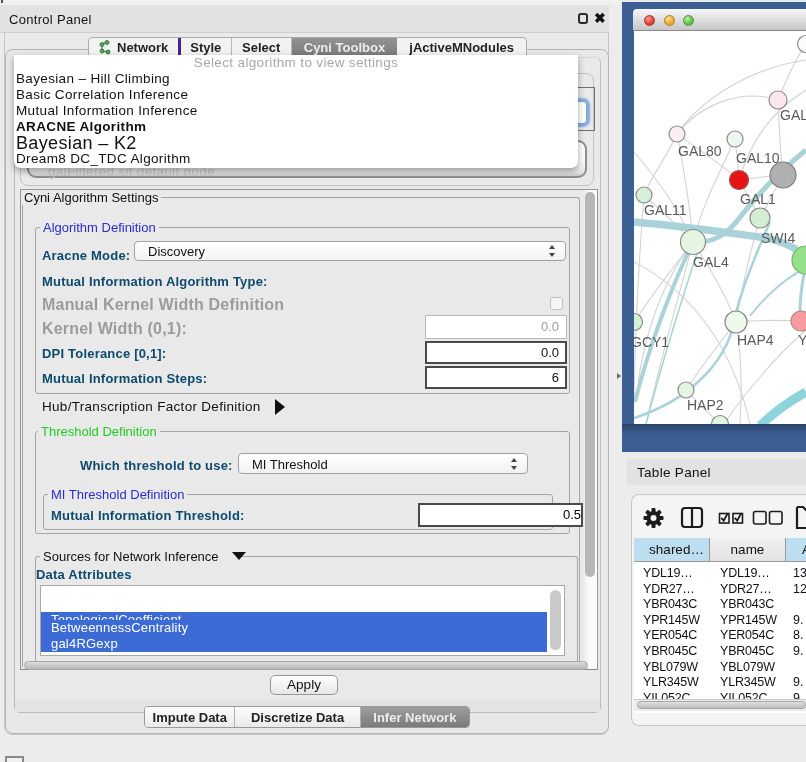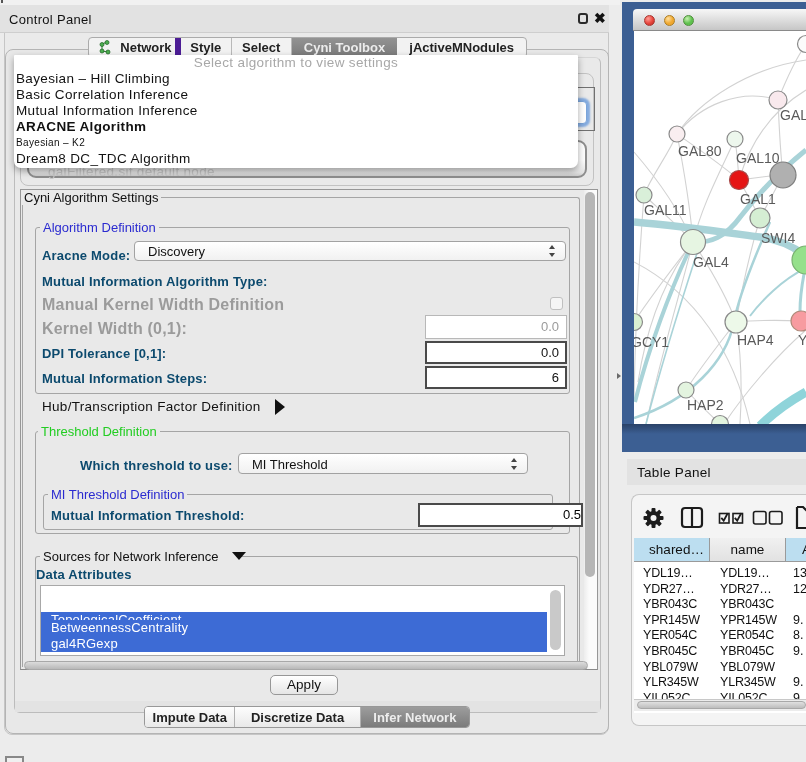--- a/index.html
+++ b/index.html
@@ -30,21 +30,21 @@
 
 <div class="abs" style="left:4px;top:5px;width:605px;height:730px;background:#eaeaea;border:1px solid #c6c6c6;border-radius:0 0 8px 8px;"></div>
 <div class="abs" style="left:0px;top:5px;width:609px;height:28px;background:#e2e2e2;border-bottom:1px solid #cecece;"></div>
 <div class="abs lbl" style="left:9px;top:12px;font-size:13px;">Control Panel</div>
 <div class="abs" style="left:578px;top:13px;width:10px;height:11px;border:2px solid #2a2a2a;border-radius:3px;"></div>
 <div class="abs" style="left:594px;top:10px;font-size:14px;font-weight:bold;color:#111;">✖</div>
 
 <div class="abs" style="left:5px;top:49px;width:604px;height:685px;background:#e8e8e8;border:1px solid #b4b4b4;border-radius:8px;"></div>
 
 <div class="abs" style="left:88px;top:37px;width:439px;height:21px;border:1px solid #ababab;border-radius:4px;background:#f2f2f2;overflow:hidden;display:flex;z-index:3;">
-  <div style="width:92px;line-height:20px;font-size:13px;font-weight:bold;color:#222;text-align:center;padding-left:28px;border-right:6px solid #4c1d95;">Network</div>
+  <div style="width:92px;line-height:20px;font-size:13px;font-weight:bold;color:#222;text-align:left;padding-left:28px;border-right:3px solid #4c1d95;">Network</div>
   <div style="width:51px;line-height:20px;font-size:13px;font-weight:bold;color:#222;text-align:center;border-right:1px solid #b8b8b8;">Style</div>
   <div style="width:60px;line-height:20px;font-size:13px;font-weight:bold;color:#222;text-align:center;border-right:1px solid #b8b8b8;">Select</div>
   <div style="width:106px;line-height:20px;font-size:13px;font-weight:bold;color:#ececec;text-align:center;background:linear-gradient(#939393,#7a7a7a);">Cyni Toolbox</div>
   <div style="width:129px;line-height:20px;font-size:13px;font-weight:bold;color:#222;text-align:center;">jActiveMNodules</div>
 </div>
 
 <svg class="abs" style="left:98px;top:40px;z-index:4;" width="14" height="15" viewBox="0 0 14 15">
   <line x1="4" y1="4" x2="9" y2="2" stroke="#2e7d32" stroke-width="1"></line>
   <line x1="4" y1="4" x2="4" y2="11" stroke="#2e7d32" stroke-width="1"></line>
   <line x1="4" y1="11" x2="10" y2="12" stroke="#2e7d32" stroke-width="1"></line>
@@ -128,21 +128,21 @@
   <div style="width:126px;">Discretize Data</div>
   <div class="sel" style="width:109px;">Infer Network</div>
 </div>
 
 <div class="abs" style="left:14px;top:55px;width:564px;height:113px;z-index:10;background:#fff;border-radius:1px 1px 7px 7px;box-shadow:0 3px 7px rgba(0,0,0,0.35);">
   <div style="height:16px;line-height:15px;font-size:13.5px;color:#a8a8a8;text-align:center;letter-spacing:0.35px;">Select algorithm to view settings</div>
   <div style="height:16px;line-height:16px;font-size:13.5px;color:#111;padding-left:2px;letter-spacing:0.35px;">Bayesian – Hill Climbing</div>
   <div style="height:16px;line-height:16px;font-size:13.5px;color:#111;padding-left:2px;letter-spacing:0.35px;">Basic Correlation Inference</div>
   <div style="height:16px;line-height:16px;font-size:13.5px;color:#111;padding-left:2px;letter-spacing:0.35px;">Mutual Information Inference</div>
   <div style="height:16px;line-height:16px;font-size:13.5px;color:#111;padding-left:2px;letter-spacing:0.35px;font-weight:bold;">ARACNE Algorithm</div>
-  <div style="height:16px;line-height:16px;font-size:10px;color:#111;padding-left:2px;letter-spacing:0.35px;">Bayesian – K2</div>
+  <div style="height:16px;line-height:16px;font-size:18px;color:#111;padding-left:2px;letter-spacing:0.35px;">Bayesian – K2</div>
   <div style="height:16px;line-height:16px;font-size:13.5px;color:#111;padding-left:2px;letter-spacing:0.35px;">Dream8 DC_TDC Algorithm</div>
 </div>
 
 <div class="abs" style="left:617px;top:373px;width:0;height:0;border-top:3px solid transparent;border-bottom:3px solid transparent;border-left:4px solid #6a6a6a;"></div>
 
 <div class="abs" style="left:622px;top:2px;width:184px;height:450px;background:#3c5f93;"></div>
 <div class="abs" style="left:622px;top:424px;width:184px;height:10px;background:linear-gradient(rgba(20,30,50,0.45),rgba(20,30,50,0));"></div>
 <div class="abs" style="left:633px;top:9px;width:173px;height:22px;background:linear-gradient(#f7f7f7,#c6c6c6);border-bottom:1px solid #8a8a8a;border-radius:4px 0 0 0;"></div>
 <div class="abs" style="left:644px;top:15px;width:11px;height:11px;border-radius:50%;background:radial-gradient(circle at 35% 30%, #ff9d95, #e8453c 55%, #c1322a 90%);border:1px solid #a8352e;"></div>
 <div class="abs" style="left:664px;top:15px;width:11px;height:11px;border-radius:50%;background:radial-gradient(circle at 35% 30%, #ffe0a0, #f0a830 55%);border:1px solid #ad7d20;"></div>

